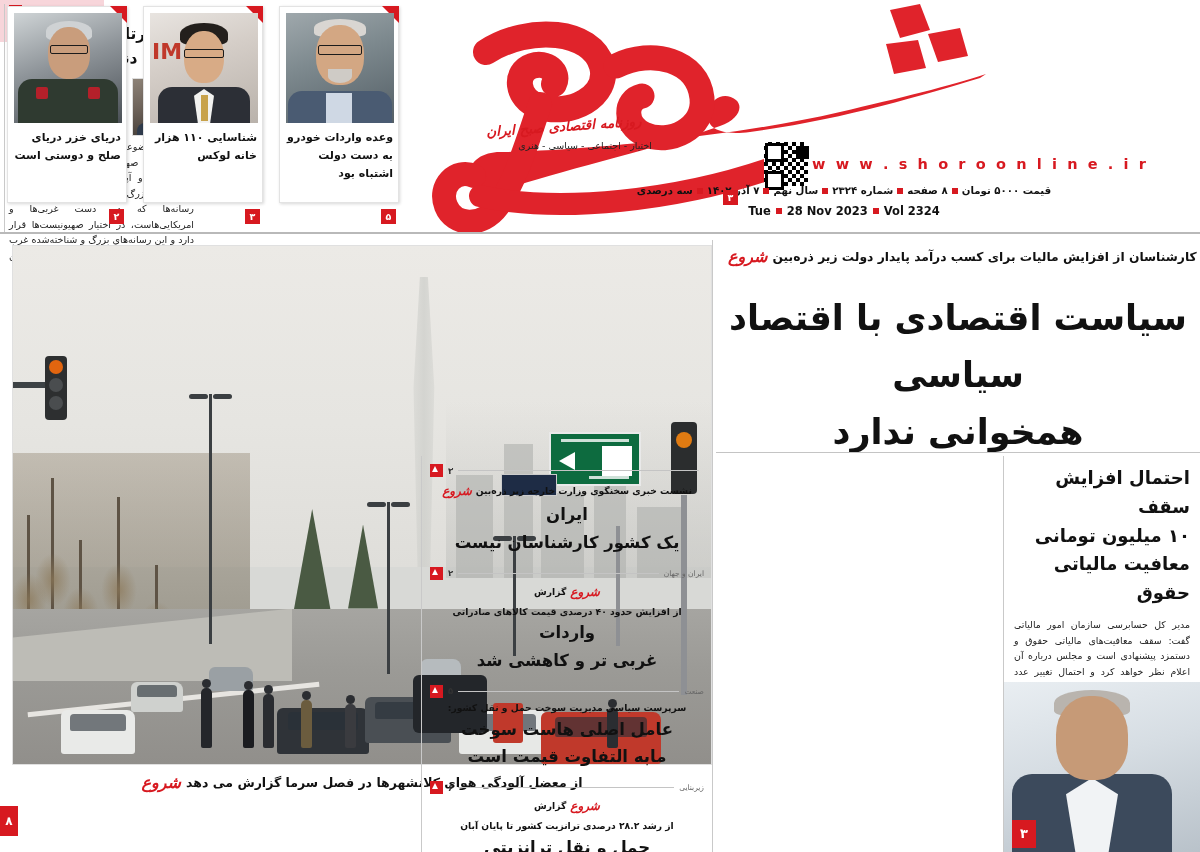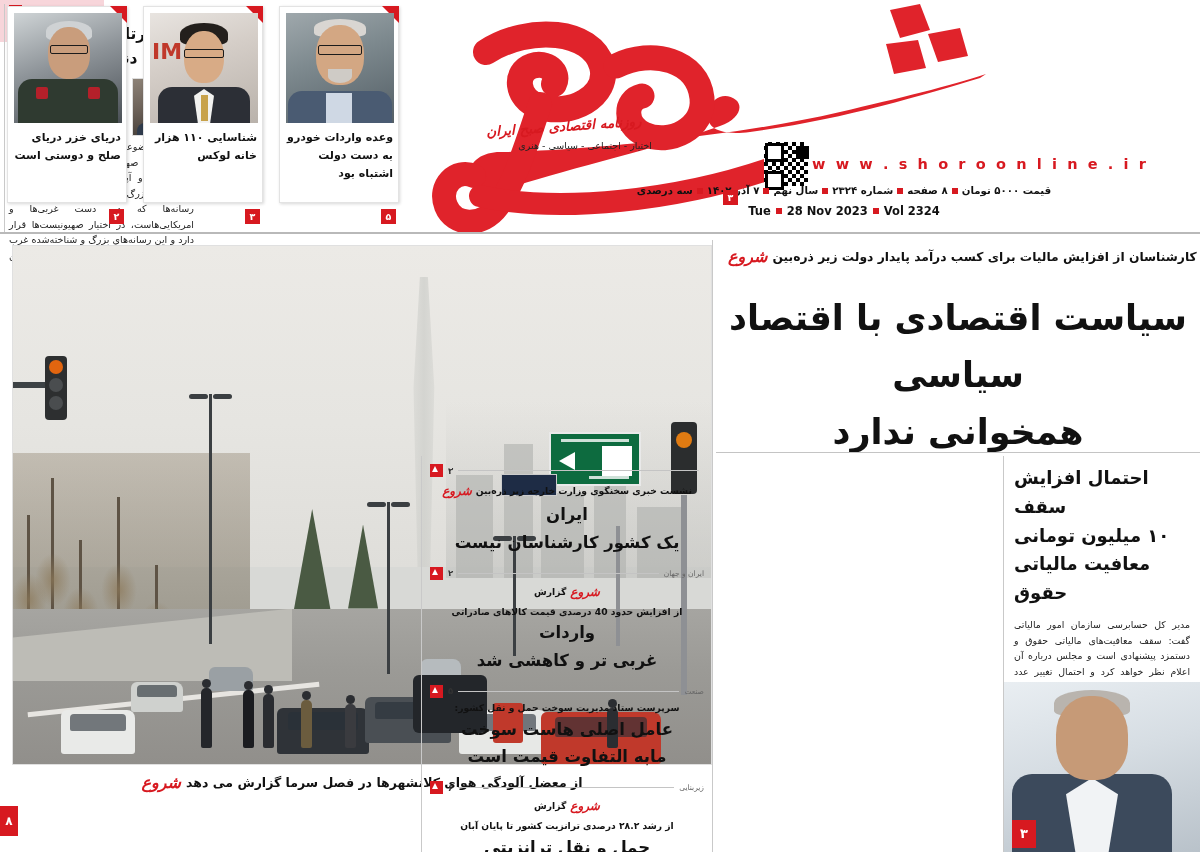--- a/index.html
+++ b/index.html
@@ -283,21 +283,21 @@
     text-align: center; margin-top: 3px; letter-spacing: -.4px;
   }
   .ni-first .ni-top { margin-bottom: 5px; }
 
   
   .taxcol {
     position: absolute; right: 0; top: 458px; width: 196px; height: 394px;
     padding: 6px 10px 0 10px; direction: rtl; overflow: hidden;
   }
   .tax-title {
-    font-size: 18px; font-weight: bold; color: #111; line-height: 1.6; text-align: left;
+    font-size: 18px; font-weight: bold; color: #111; line-height: 1.6; text-align: right;
     letter-spacing: -.4px;
   }
   .tax-body {
     font-size: 9.4px; color: #222; line-height: 1.66; text-align: justify; margin-top: 9px;
   }
   .tax-photo {
     position: absolute; left: 0; right: 0; bottom: 0; height: 170px;
     background: linear-gradient(165deg,#e9eef2 0%,#d6dde3 45%,#b9c2ca 100%); overflow: hidden;
   }
   .tax-photo .hd { position: absolute; left: 52px; top: 14px; width: 72px; height: 84px;
@@ -597,35 +597,35 @@
     <div class="newsitem">
       <div class="ni-top">
         <span class="ni-badge"></span>
         <span class="ni-num">۲</span>
         <span class="ni-rule"></span>
         <span class="ni-cat">ایران و جهان</span>
       </div>
       <div class="ni-kicker">
         <span>گزارش</span>
         <span class="brand-mini">شروع</span>
-        <span>از افزایش حدود 40 درصدی قیمت کالاهای صادراتی</span>
+        <span>از افزایش حدود ۴۰ درصدی قیمت کالاهای صادراتی</span>
       </div>
       <div class="ni-title">واردات</div>
       <div class="ni-title">غربی تر و کاهشی شد</div>
     </div>
 
     <div class="newsitem">
       <div class="ni-top">
         <span class="ni-badge"></span>
         <span class="ni-num">۵</span>
         <span class="ni-rule"></span>
         <span class="ni-cat">صنعت</span>
       </div>
       <div class="ni-kicker">
-        <span>سرپرست ستاد مدیریت سوخت حمل و نقل کشور:</span>
+        <span>سرپرست سیاسی مدیریت سوخت حمل و نقل کشور:</span>
       </div>
       <div class="ni-title">عامل اصلی هاست سوخت</div>
       <div class="ni-title">مابه التفاوت قیمت است</div>
     </div>
 
     <div class="newsitem">
       <div class="ni-top">
         <span class="ni-badge"></span>
         <span class="ni-num">۶</span>
         <span class="ni-rule"></span>

